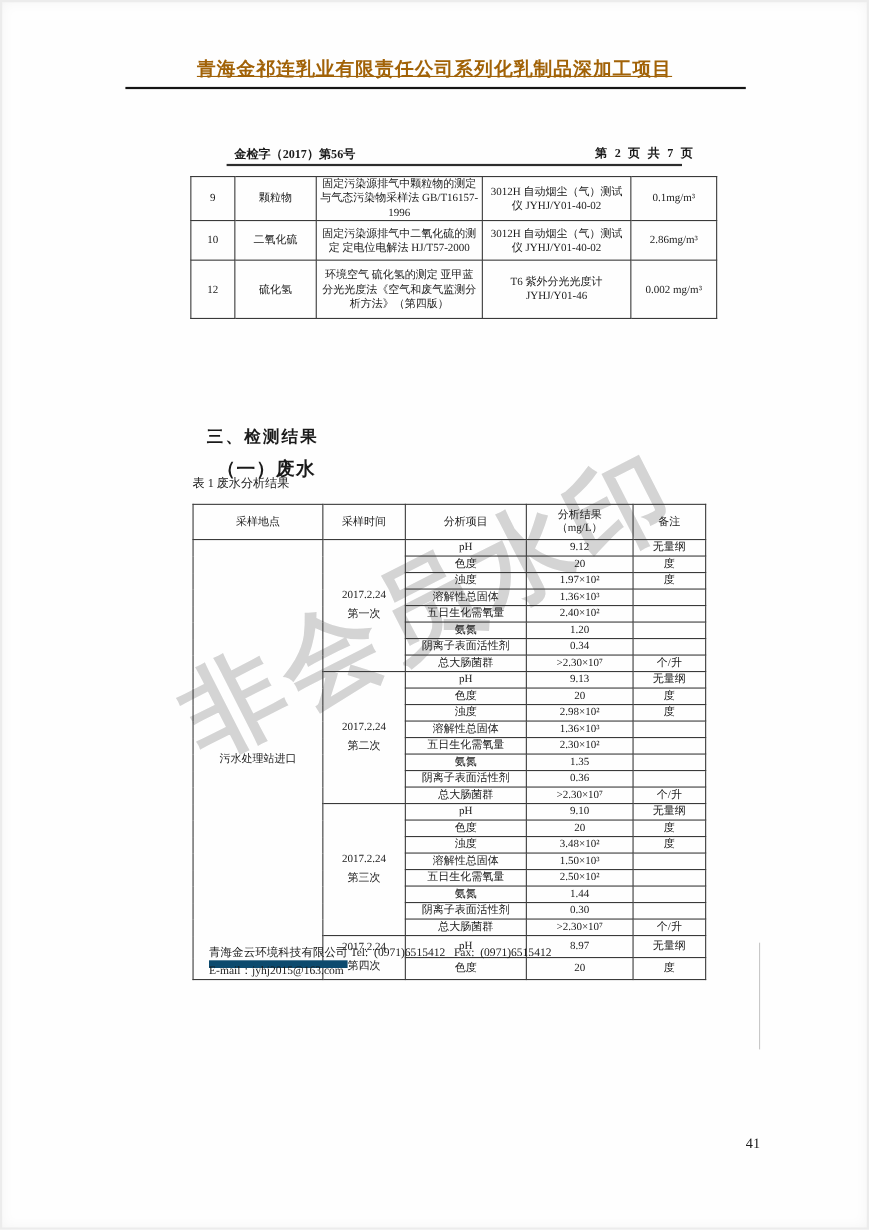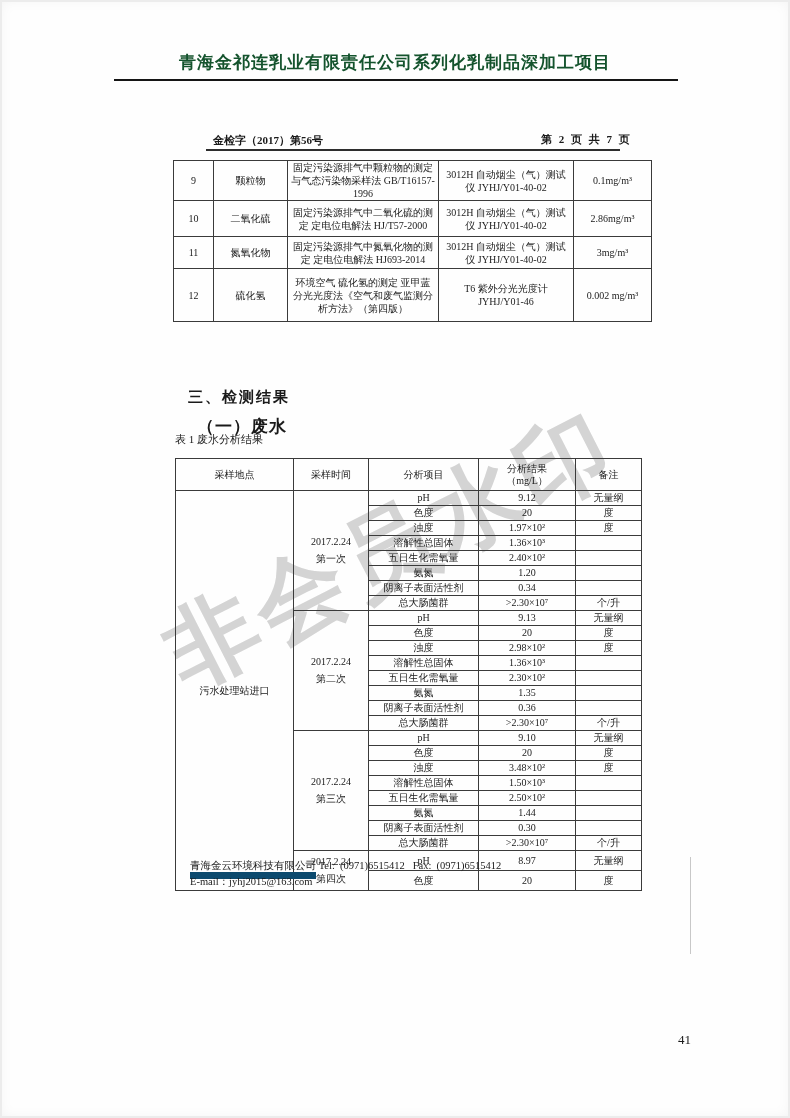--- a/index.html
+++ b/index.html
@@ -4,21 +4,21 @@
 <style>
   html,body{margin:0;padding:0;background:#ffffff;}
   .page{
     position:relative;width:790px;height:1118px;background:#fefefe;
     font-family:"Liberation Serif","DejaVu Serif",serif;color:#1a1a1a;
     overflow:hidden;box-shadow:inset 0 0 0 2px #ececec, inset 0 0 14px rgba(0,0,0,0.05);
   }
   .content{position:relative;z-index:2;}
   
   .proj-title{position:absolute;top:51px;left:0;width:100%;text-align:center;
-    font-size:17px;font-weight:bold;letter-spacing:1px;color:#14532d;}
+    font-size:17px;font-weight:bold;letter-spacing:1px;color:#a16207;text-decoration:underline;}
   .title-rule{position:absolute;top:79px;left:114px;width:564px;height:2px;background:#151515;}
   .doc-number{position:absolute;top:133px;left:213px;font-size:11px;font-weight:bold;}
   .page-indicator{position:absolute;top:132px;left:541px;font-size:11px;font-weight:bold;letter-spacing:2px;}
   .header-rule{position:absolute;top:149px;left:206px;width:414px;height:2px;background:#2d2d2d;}
   
   table{border-collapse:collapse;table-layout:fixed;}
   td{border:1px solid #3a3a3a;text-align:center;vertical-align:middle;
      padding:0 3px;overflow:hidden;}
   
   .t1{position:absolute;left:173px;top:160px;width:478px;font-size:10px;line-height:13px;}
@@ -81,27 +81,20 @@
         <td>固定污染源排气中颗粒物的测定与气态污染物采样法 GB/T16157-1996</td>
         <td>3012H 自动烟尘（气）测试仪 JYHJ/Y01-40-02</td>
         <td>0.1mg/m³</td>
       </tr>
       <tr class="r10">
         <td>10</td>
         <td>二氧化硫</td>
         <td>固定污染源排气中二氧化硫的测定 定电位电解法 HJ/T57-2000</td>
         <td>3012H 自动烟尘（气）测试仪 JYHJ/Y01-40-02</td>
         <td>2.86mg/m³</td>
-      </tr>
-      <tr class="r11">
-        <td>11</td>
-        <td>氮氧化物</td>
-        <td>固定污染源排气中氮氧化物的测定 定电位电解法 HJ693-2014</td>
-        <td>3012H 自动烟尘（气）测试仪 JYHJ/Y01-40-02</td>
-        <td>3mg/m³</td>
       </tr>
       <tr class="r12">
         <td>12</td>
         <td>硫化氢</td>
         <td>环境空气 硫化氢的测定 亚甲蓝分光光度法《空气和废气监测分析方法》（第四版）</td>
         <td>T6 紫外分光光度计 JYHJ/Y01-46</td>
         <td>0.002 mg/m³</td>
       </tr>
     </tbody>
       </table>

